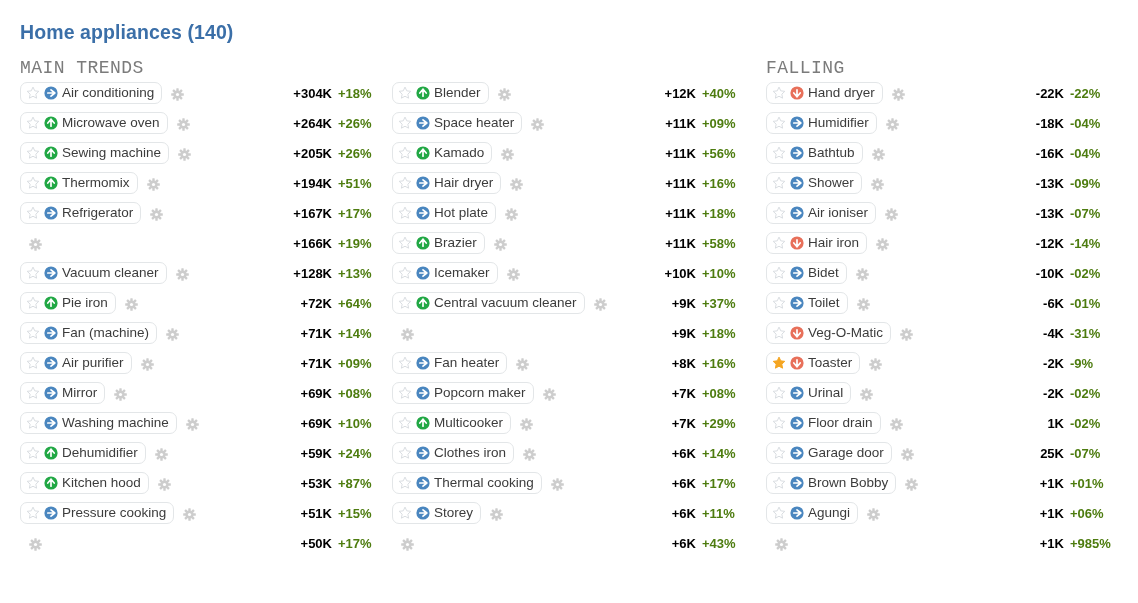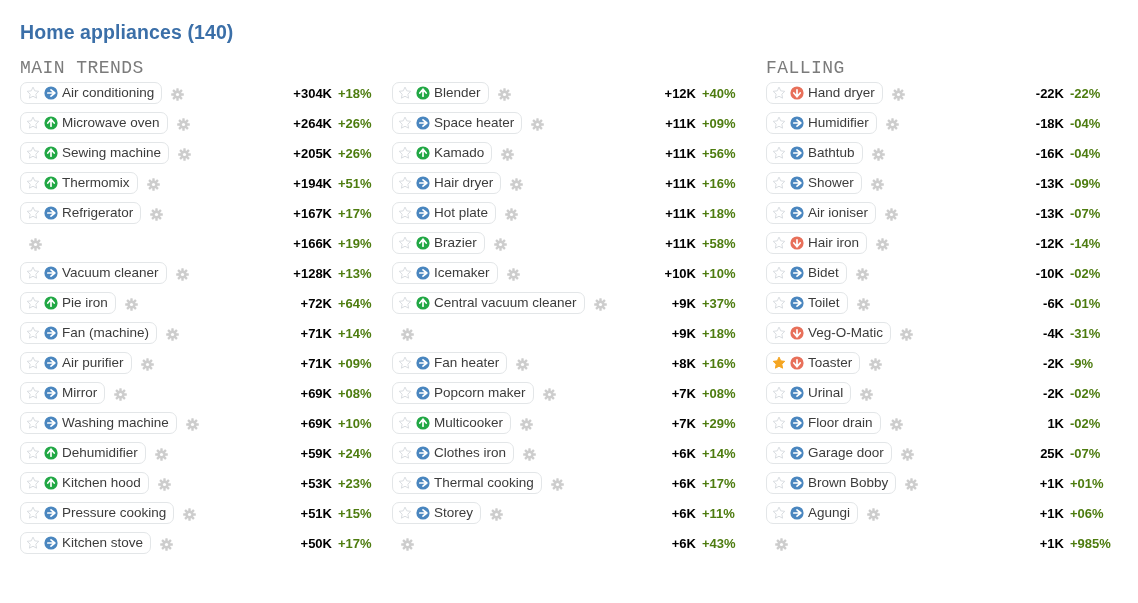--- a/index.html
+++ b/index.html
@@ -508,21 +508,21 @@
                   <rect x="5.3" y="0.2" width="2.4" height="3.6" rx="0.5" fill="#cdcdcd" transform="rotate(135 6.5 6.5)"></rect>
                   <rect x="5.3" y="0.2" width="2.4" height="3.6" rx="0.5" fill="#cdcdcd" transform="rotate(180 6.5 6.5)"></rect>
                   <rect x="5.3" y="0.2" width="2.4" height="3.6" rx="0.5" fill="#cdcdcd" transform="rotate(225 6.5 6.5)"></rect>
                   <rect x="5.3" y="0.2" width="2.4" height="3.6" rx="0.5" fill="#cdcdcd" transform="rotate(270 6.5 6.5)"></rect>
                   <rect x="5.3" y="0.2" width="2.4" height="3.6" rx="0.5" fill="#cdcdcd" transform="rotate(315 6.5 6.5)"></rect>
                   <circle cx="6.5" cy="6.5" r="4.1" fill="#cdcdcd"></circle>
                   <circle cx="6.5" cy="6.5" r="1.6" fill="#ffffff"></circle>
                 </svg></span>
               <span class="spacer"></span>
               <span class="vol">+53K</span>
-              <span class="pct">+23%</span>
+              <span class="pct">+87%</span>
             </div>
             <div class="row">
               <div class="chip">
                 <span class="star"><svg viewBox="0 0 20 20" width="14" height="14">
                     <path d="M10 1.6l2.5 5.3 5.8.75-4.25 4.0 1.1 5.75L10 14.6 4.85 17.4l1.1-5.75L1.7 7.65l5.8-.75z" fill="none" stroke="#d8dce0" stroke-width="1.4" stroke-linejoin="round"></path>
                   </svg></span>
                 <span class="trend-badge"><svg viewBox="0 0 14 14" width="14" height="14">
                     <circle cx="7" cy="7" r="6.6" fill="#4a86bf"></circle>
                     <path d="M3.8 7 L9.4 7 M10.8 7 L7.0 3.8 M10.8 7 L7.0 10.2" stroke="#ffffff" stroke-width="1.7" fill="none" stroke-linecap="round" stroke-linejoin="round"></path>
                   </svg></span>
@@ -538,30 +538,20 @@
                   <rect x="5.3" y="0.2" width="2.4" height="3.6" rx="0.5" fill="#cdcdcd" transform="rotate(270 6.5 6.5)"></rect>
                   <rect x="5.3" y="0.2" width="2.4" height="3.6" rx="0.5" fill="#cdcdcd" transform="rotate(315 6.5 6.5)"></rect>
                   <circle cx="6.5" cy="6.5" r="4.1" fill="#cdcdcd"></circle>
                   <circle cx="6.5" cy="6.5" r="1.6" fill="#ffffff"></circle>
                 </svg></span>
               <span class="spacer"></span>
               <span class="vol">+51K</span>
               <span class="pct">+15%</span>
             </div>
             <div class="row">
-              <div class="chip">
-                <span class="star"><svg viewBox="0 0 20 20" width="14" height="14">
-                    <path d="M10 1.6l2.5 5.3 5.8.75-4.25 4.0 1.1 5.75L10 14.6 4.85 17.4l1.1-5.75L1.7 7.65l5.8-.75z" fill="none" stroke="#d8dce0" stroke-width="1.4" stroke-linejoin="round"></path>
-                  </svg></span>
-                <span class="trend-badge"><svg viewBox="0 0 14 14" width="14" height="14">
-                    <circle cx="7" cy="7" r="6.6" fill="#4a86bf"></circle>
-                    <path d="M3.8 7 L9.4 7 M10.8 7 L7.0 3.8 M10.8 7 L7.0 10.2" stroke="#ffffff" stroke-width="1.7" fill="none" stroke-linecap="round" stroke-linejoin="round"></path>
-                  </svg></span>
-                <span class="chip-label">Kitchen stove</span>
-              </div>
               <span class="gear"><svg viewBox="0 0 13 13" width="13" height="13">
                   <rect x="5.3" y="0.2" width="2.4" height="3.6" rx="0.5" fill="#cdcdcd" transform="rotate(0 6.5 6.5)"></rect>
                   <rect x="5.3" y="0.2" width="2.4" height="3.6" rx="0.5" fill="#cdcdcd" transform="rotate(45 6.5 6.5)"></rect>
                   <rect x="5.3" y="0.2" width="2.4" height="3.6" rx="0.5" fill="#cdcdcd" transform="rotate(90 6.5 6.5)"></rect>
                   <rect x="5.3" y="0.2" width="2.4" height="3.6" rx="0.5" fill="#cdcdcd" transform="rotate(135 6.5 6.5)"></rect>
                   <rect x="5.3" y="0.2" width="2.4" height="3.6" rx="0.5" fill="#cdcdcd" transform="rotate(180 6.5 6.5)"></rect>
                   <rect x="5.3" y="0.2" width="2.4" height="3.6" rx="0.5" fill="#cdcdcd" transform="rotate(225 6.5 6.5)"></rect>
                   <rect x="5.3" y="0.2" width="2.4" height="3.6" rx="0.5" fill="#cdcdcd" transform="rotate(270 6.5 6.5)"></rect>
                   <rect x="5.3" y="0.2" width="2.4" height="3.6" rx="0.5" fill="#cdcdcd" transform="rotate(315 6.5 6.5)"></rect>
                   <circle cx="6.5" cy="6.5" r="4.1" fill="#cdcdcd"></circle>

